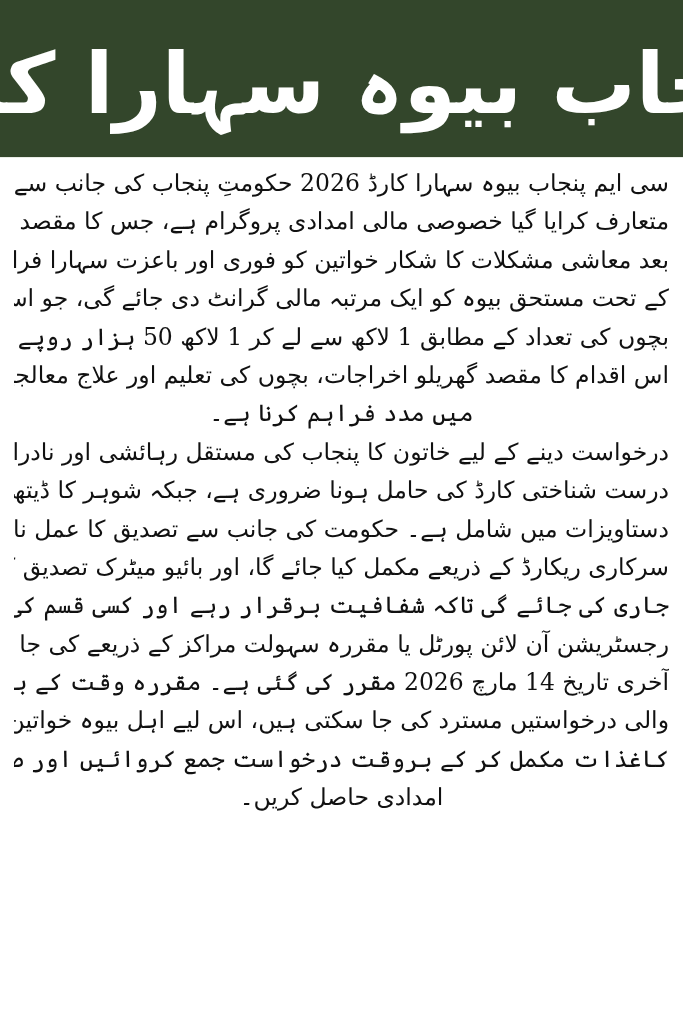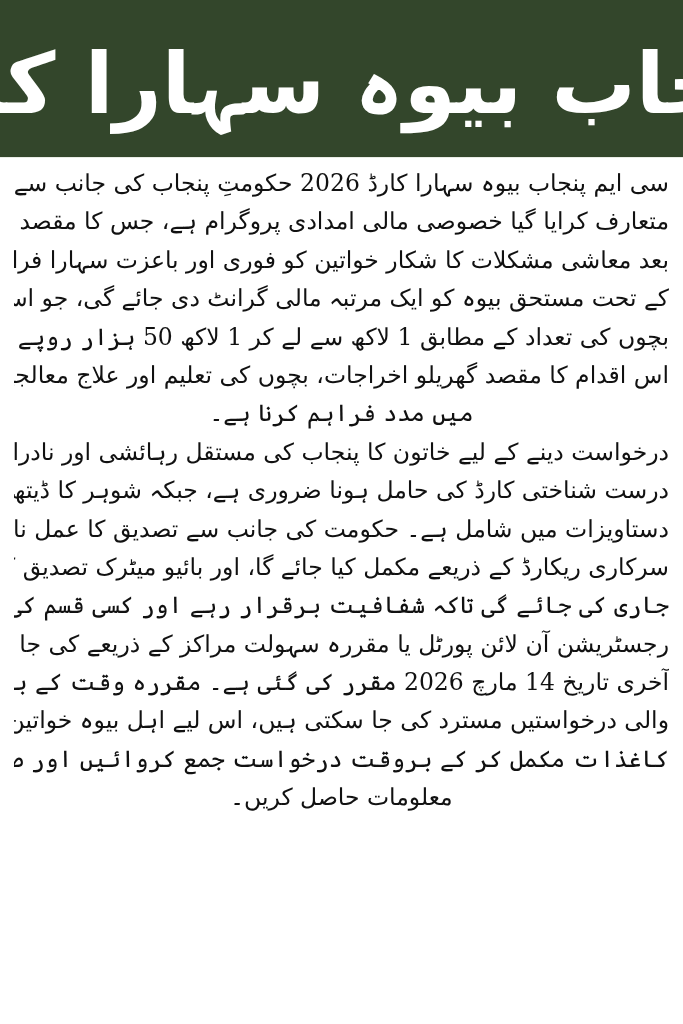--- a/index.html
+++ b/index.html
@@ -80,15 +80,15 @@
     <div class="line justify">درست شناختی کارڈ کی حامل ہونا ضروری ہے، جبکہ شوہر کا ڈیتھ سرٹیفکیٹ بھی لازمی</div>
     <div class="line justify">دستاویزات میں شامل ہے۔ حکومت کی جانب سے تصدیق کا عمل نادرا اور دیگر</div>
     <div class="line justify">سرکاری ریکارڈ کے ذریعے مکمل کیا جائے گا، اور بائیو میٹرک تصدیق کے بعد ہی رقم</div>
     <div class="line">جاری کی جائے گی تاکہ شفافیت برقرار رہے اور کسی قسم کی بے ضابطگی نہ ہو۔</div>
   </div>
   <div>
     <div class="line justify">رجسٹریشن آن لائن پورٹل یا مقررہ سہولت مراکز کے ذریعے کی جا سکتی ہے، تاہم</div>
     <div class="line justify">آخری تاریخ 14 مارچ 2026 مقرر کی گئی ہے۔ مقررہ وقت کے بعد موصول ہونے</div>
     <div class="line justify">والی درخواستیں مسترد کی جا سکتی ہیں، اس لیے اہل بیوہ خواتین کو چاہیے کہ تمام ضروری</div>
     <div class="line justify">کاغذات مکمل کر کے بروقت درخواست جمع کروائیں اور صرف سرکاری ذرائع سے ہی</div>
-    <div class="line">معلومات حاصل کریں۔</div>
+    <div class="line">امدادی حاصل کریں۔</div>
   </div>
 </div>
 
 </body></html>

